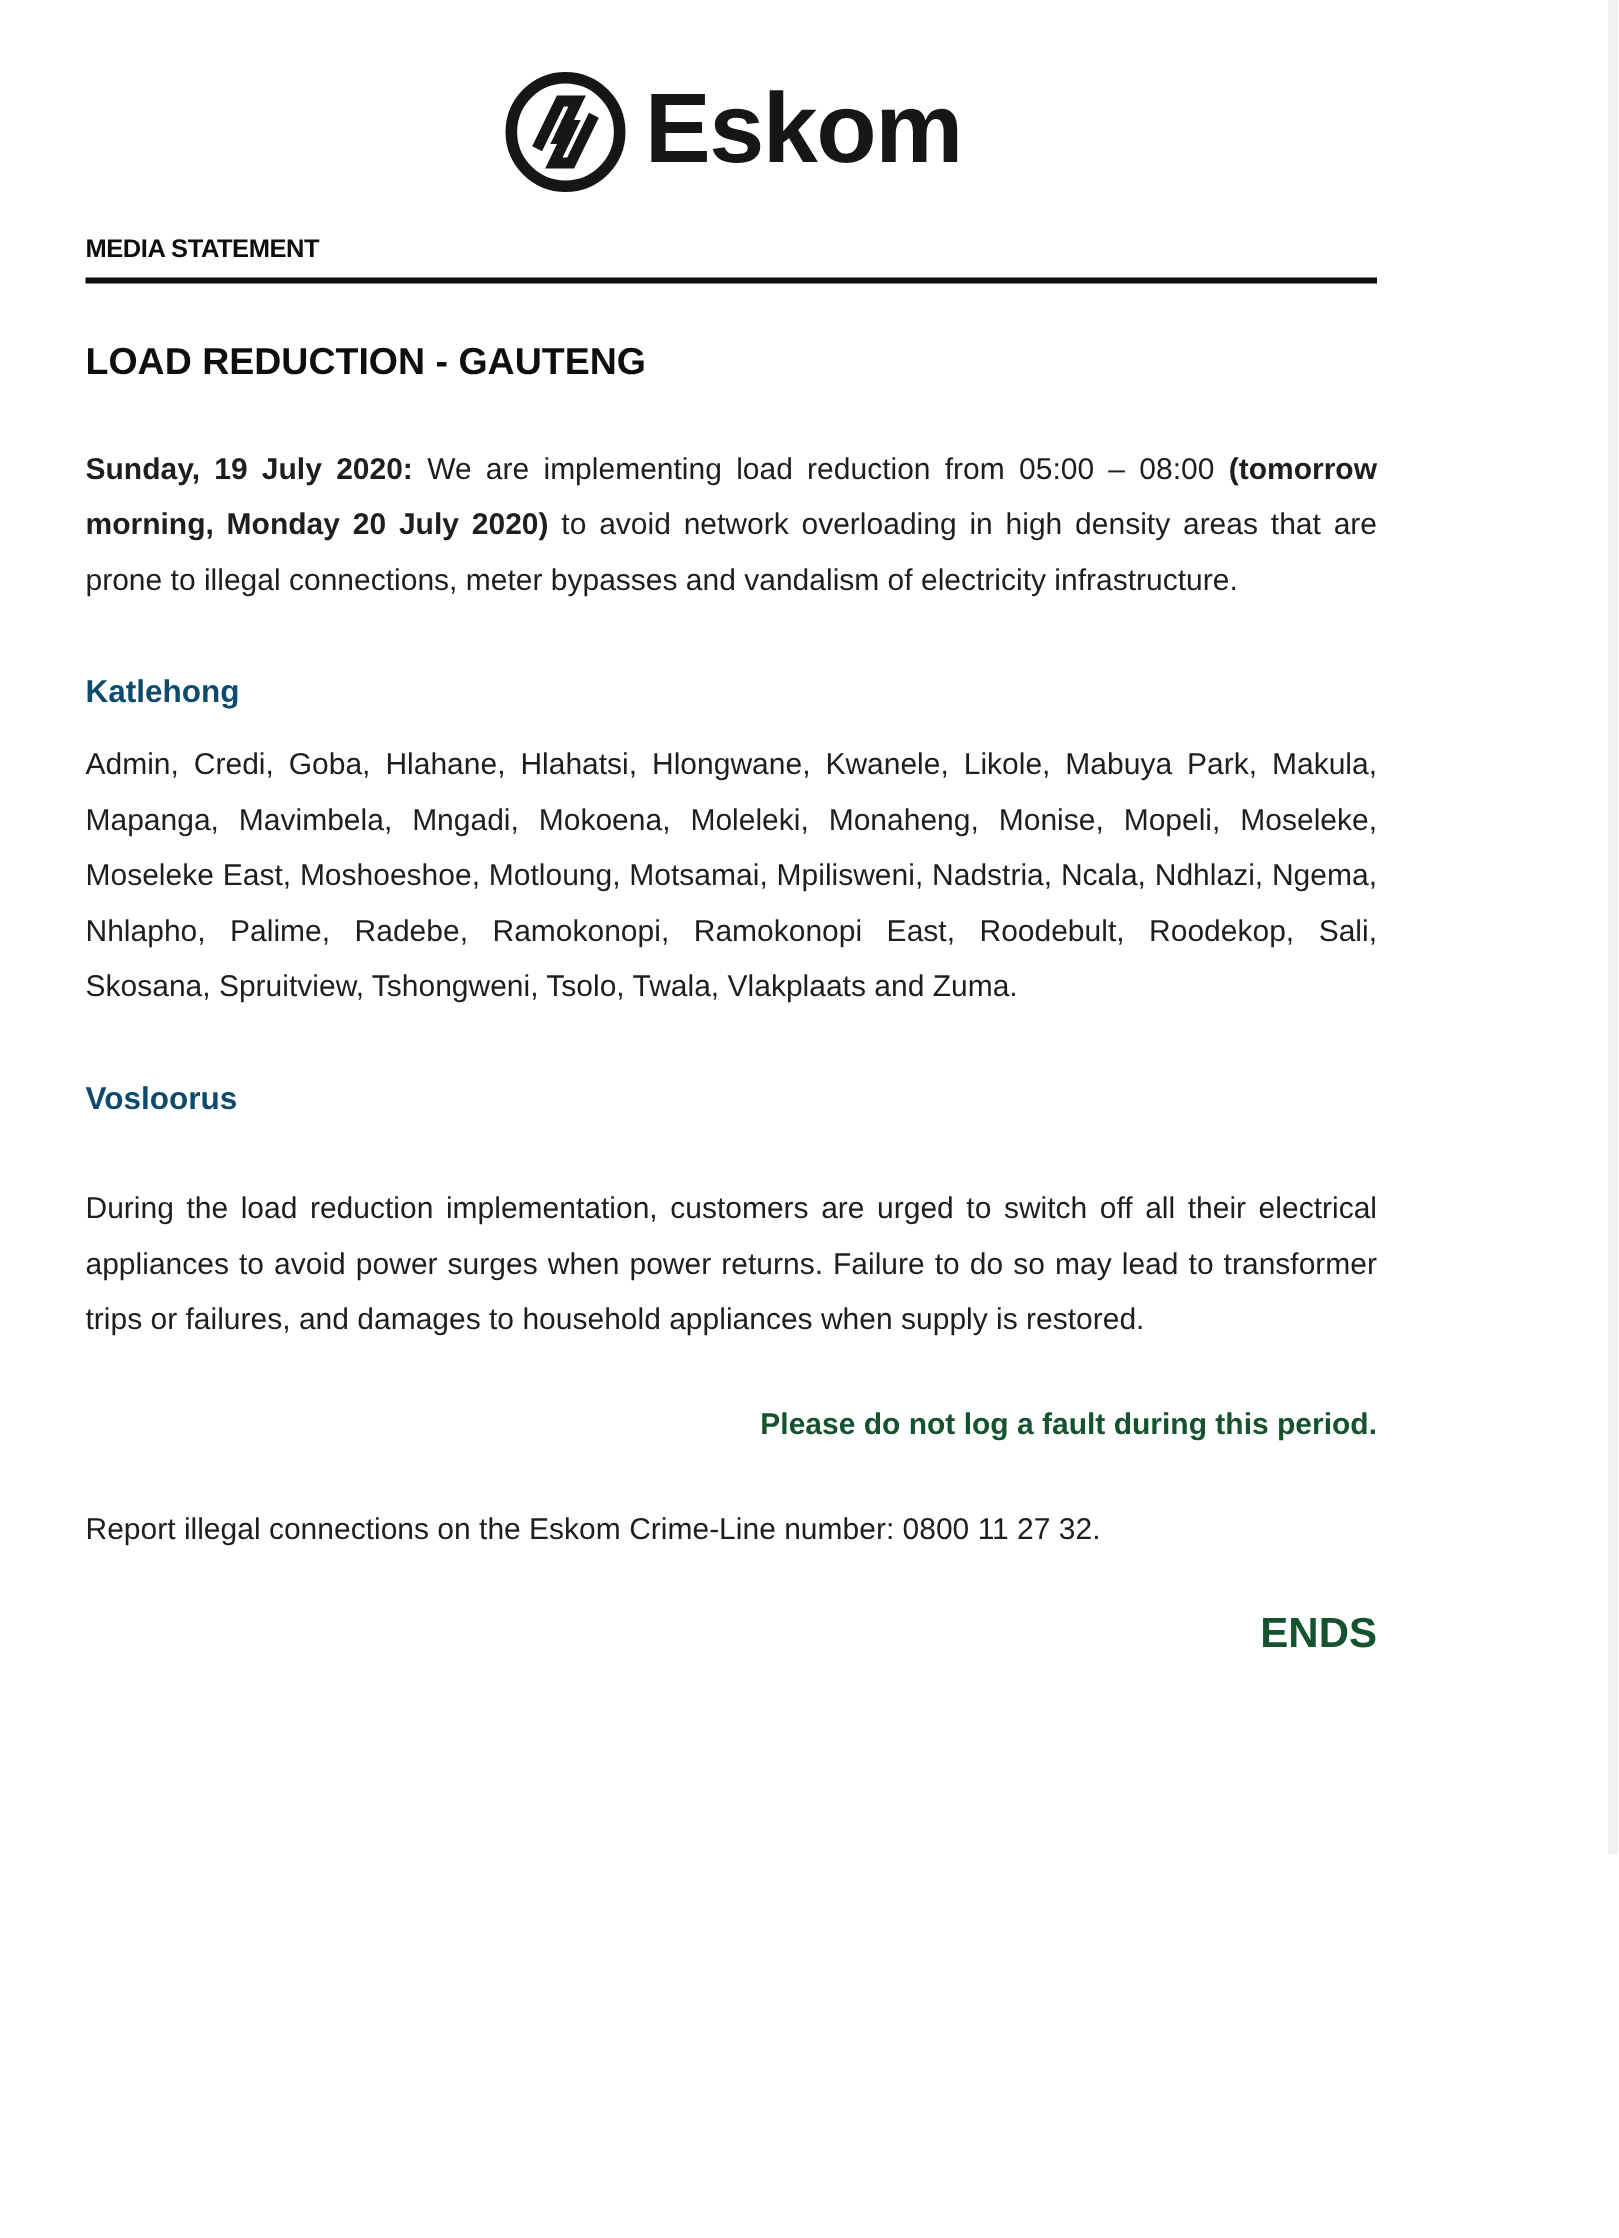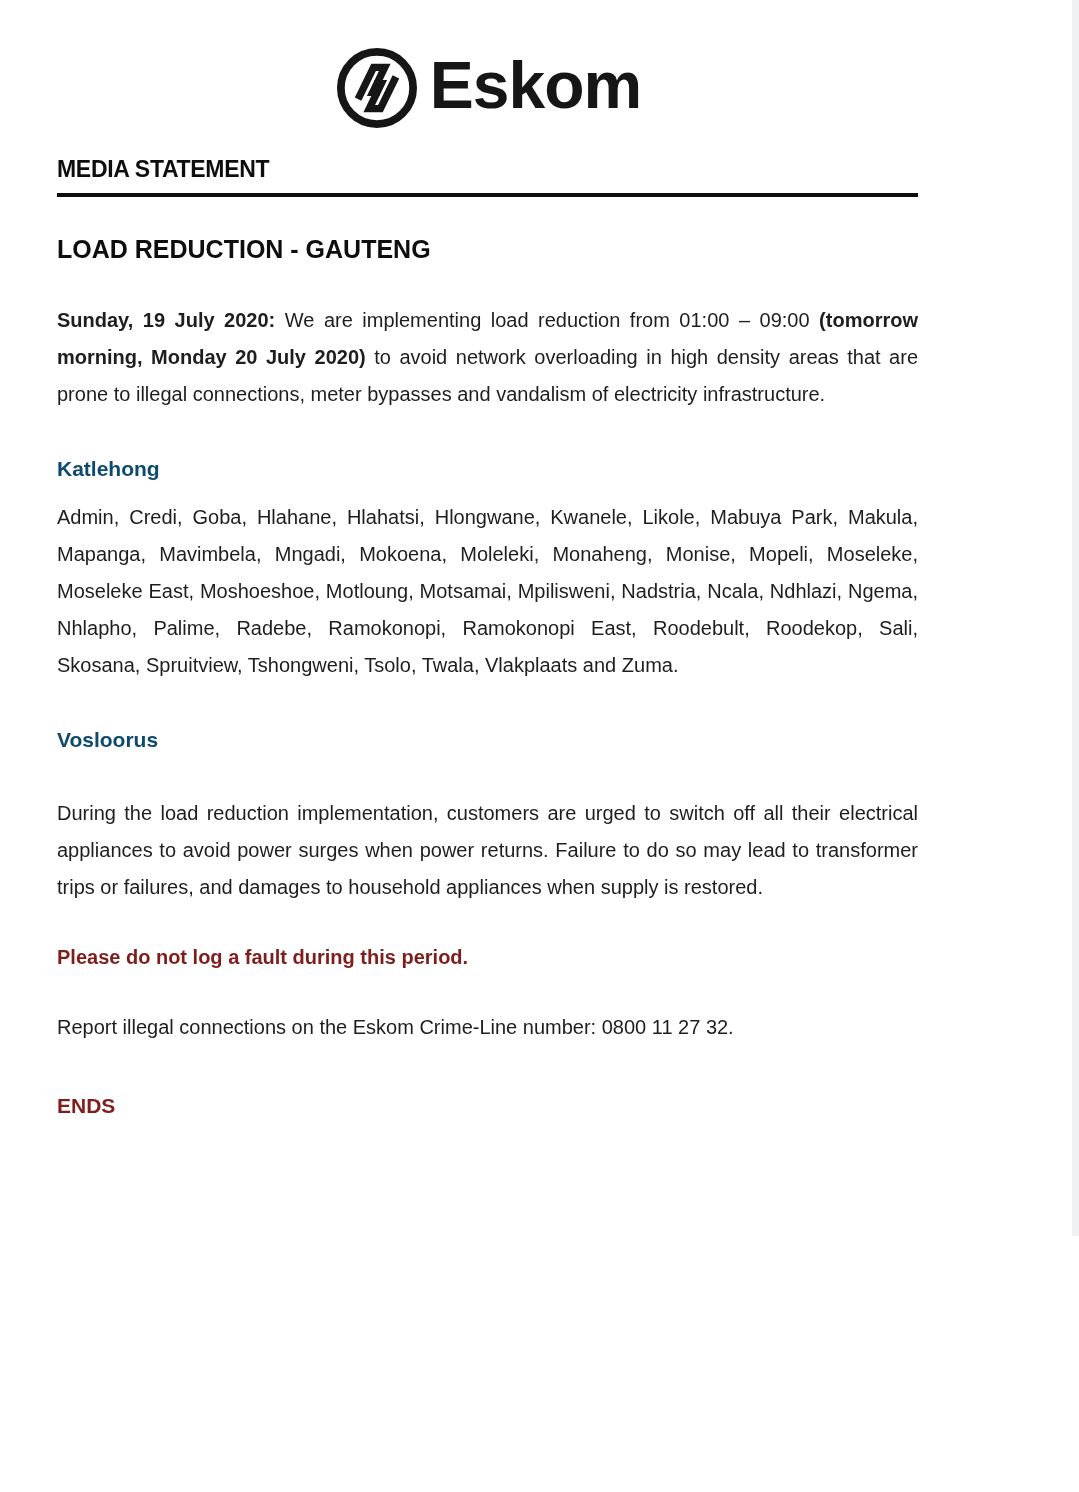--- a/index.html
+++ b/index.html
@@ -40,21 +40,21 @@
   .logo-text {
     font-size: 66px;
     font-weight: 600;
     letter-spacing: -1px;
     color: #161616;
     line-height: 1;
     padding-bottom: 6px;
   }
   h1.doc-type {
     margin-top: 22px;
-    font-size: 23px;
+    font-size: 17px;
     font-weight: bold;
     letter-spacing: -0.3px;
     color: #0e0e0e;
     line-height: 1.2;
   }
   .rule {
     margin-top: 9px;
     height: 4px;
     background: #0d0d0d;
   }
@@ -73,24 +73,24 @@
   }
   p.justify { text-align: justify; }
   h3.section-h {
     margin-top: 37px;
     font-size: 21px;
     font-weight: bold;
     color: #0c4a6e;
     line-height: 37px;
   }
   p.list { margin-top: 12px; }
-  p.bold { font-weight: bold; color: #7f1d1d; }
+  p.bold { font-weight: bold; color: #14532d; text-align: right; }
   p.notice { margin-top: 33px; }
   p.report { margin-top: 33px; }
-  p.ends { margin-top: 41px; font-size: 21px; }
+  p.ends { margin-top: 31px; font-size: 28px; }
   .footer {
     position: absolute;
     left: 57px;
     width: 861px;
     top: 1396px;
     border-top: 1px solid #ebebe6;
     padding-top: 5px;
     font-size: 16.5px;
     line-height: 22px;
     color: #222222;
@@ -112,21 +112,21 @@
         </svg>
       </span>
       <span class="logo-text">Eskom</span>
     </header>
 
     <h1 class="doc-type">MEDIA STATEMENT</h1>
     <div class="rule"></div>
 
     <h2 class="headline">LOAD REDUCTION - GAUTENG</h2>
 
-    <p class="body justify"><b>Sunday, 19 July 2020:</b><span> We are implementing load reduction from 01:00 – 09:00 </span><b>(tomorrow morning, Monday 20 July 2020)</b><span> to avoid network overloading in high density areas that are prone to illegal connections, meter bypasses and vandalism of electricity infrastructure.</span></p>
+    <p class="body justify"><b>Sunday, 19 July 2020:</b><span> We are implementing load reduction from 05:00 – 08:00 </span><b>(tomorrow morning, Monday 20 July 2020)</b><span> to avoid network overloading in high density areas that are prone to illegal connections, meter bypasses and vandalism of electricity infrastructure.</span></p>
 
     <h3 class="section-h">Katlehong</h3>
     <p class="body list justify">Admin, Credi, Goba, Hlahane, Hlahatsi, Hlongwane, Kwanele, Likole, Mabuya Park, Makula, Mapanga, Mavimbela, Mngadi, Mokoena, Moleleki, Monaheng, Monise, Mopeli, Moseleke, Moseleke East, Moshoeshoe, Motloung, Motsamai, Mpilisweni, Nadstria, Ncala, Ndhlazi, Ngema, Nhlapho, Palime, Radebe, Ramokonopi, Ramokonopi East, Roodebult, Roodekop, Sali, Skosana, Spruitview, Tshongweni, Tsolo, Twala, Vlakplaats and Zuma.</p>
 
     <h3 class="section-h">Vosloorus</h3>
 
     <p class="body justify">During the load reduction implementation, customers are urged to switch off all their electrical appliances to avoid power surges when power returns.  Failure to do so may lead to transformer trips or failures, and damages to household appliances when supply is restored.</p>
 
     <p class="body bold notice">Please do not log a fault during this period.</p>
 

